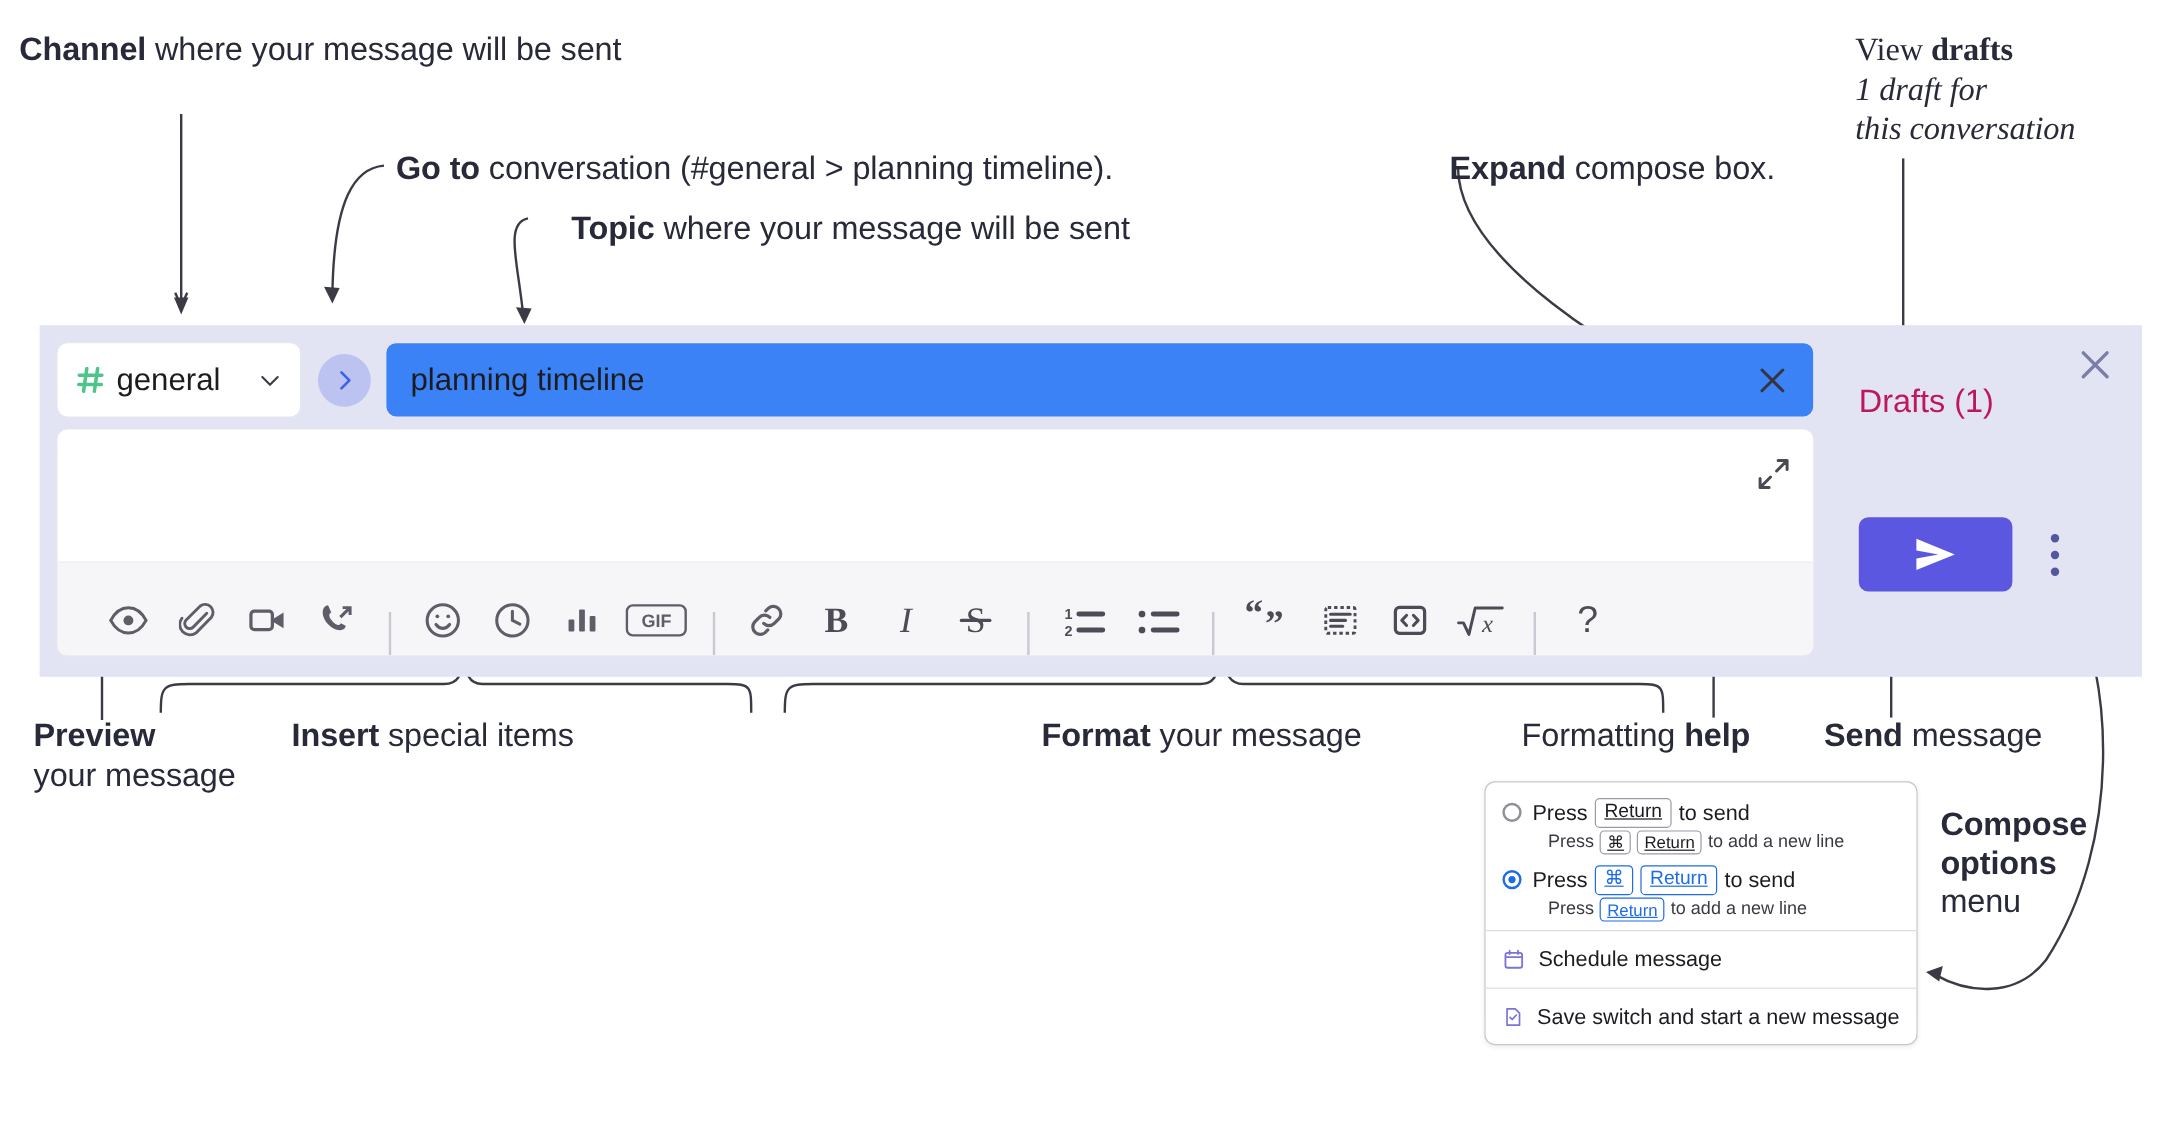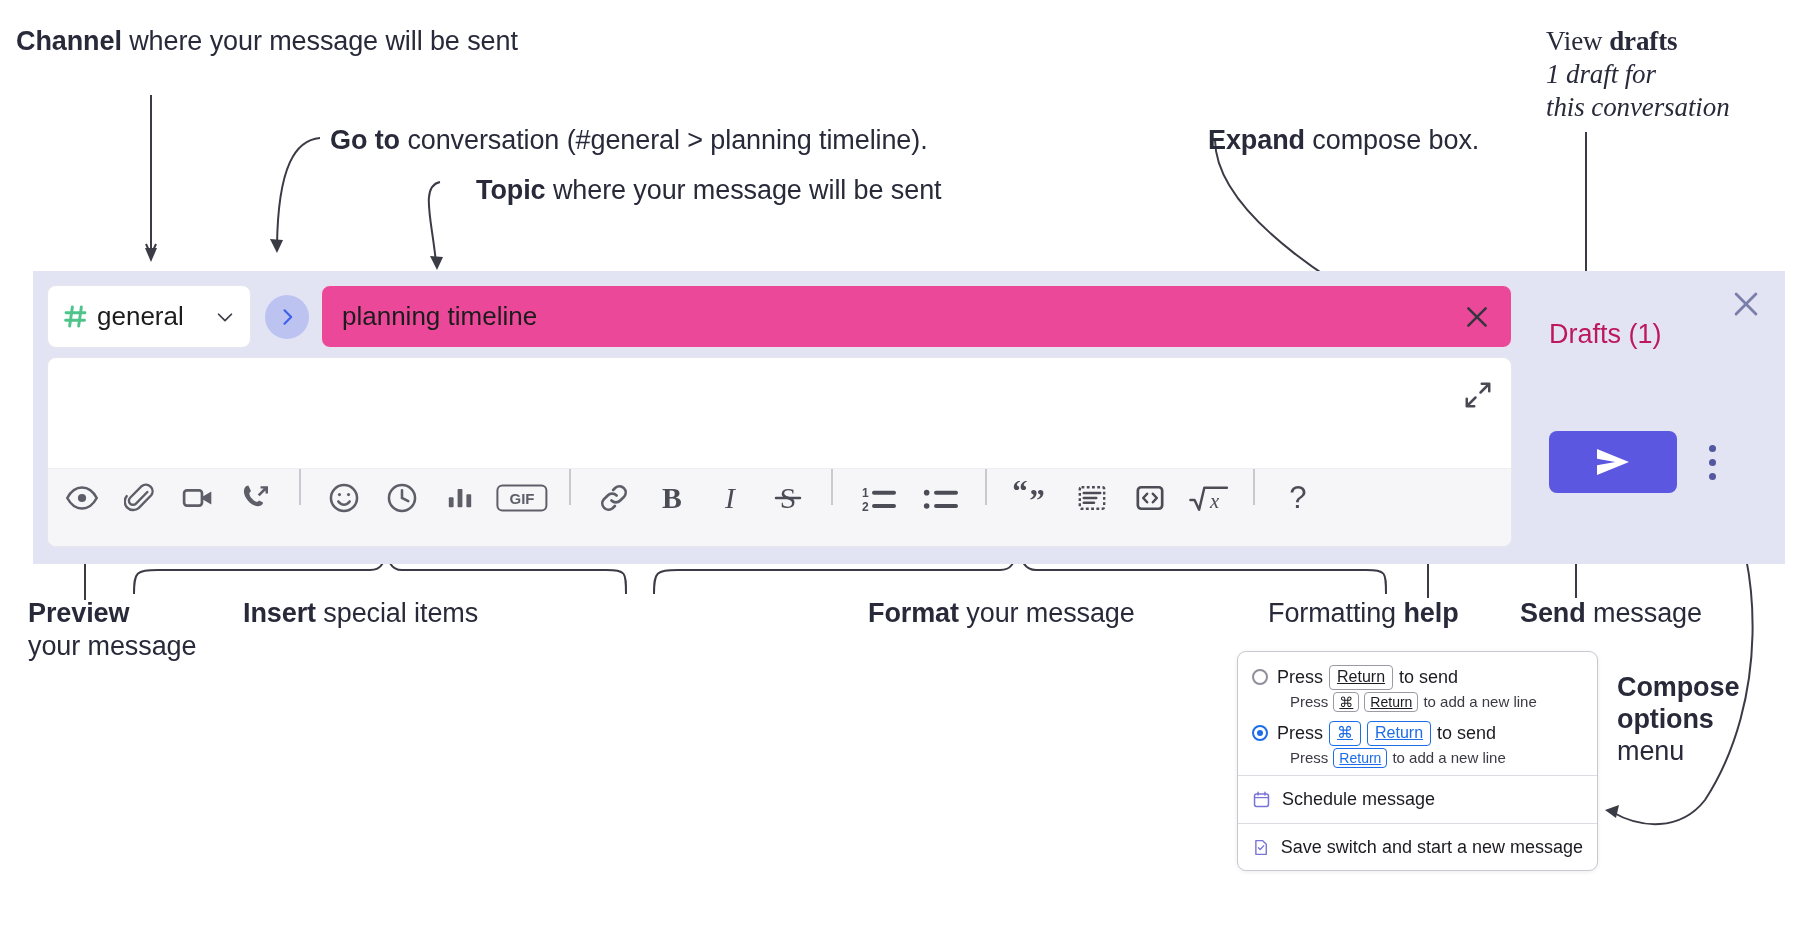--- a/index.html
+++ b/index.html
@@ -72,21 +72,21 @@
 
   .goto-btn {
     width: 44px; height: 44px; margin: 0 12px 0 14px;
     border-radius: 50%;
     background: #bcc3f0;
     display:flex; align-items:center; justify-content:center;
     flex:0 0 auto;
   }
   .topic-field {
     flex: 1 1 auto; height: 63px;
-    background:#ec4899; border-radius:9px;
+    background:#3b82f6; border-radius:9px;
     border: 1px solid #e6e6ef;
     display:flex; align-items:center;
     padding: 0 18px 0 20px;
   }
   .topic-text {
     flex:1 1 auto;
     font-size: 26px; color:#1d1c1d;
   }
   .topic-clear { flex:0 0 auto; display:flex; cursor:pointer; }
 
@@ -105,22 +105,22 @@
   }
   #expand-btn {
     position:absolute; right:18px; top:22px;
     display:flex; cursor:pointer;
   }
   #toolbar {
     position:absolute; left:0; bottom:0;
     width: 100%; height: 78px;
     background:#f6f6f9;
     border-top: 1px solid #edeef3;
-    display:flex; align-items:flex-start;
-    padding-left: 5px;
+    display:flex; align-items:flex-end;
+    padding-left: 30px;
     gap: 0px;
   }
   .tb {
     width: 58px; height: 58px;
     display:flex; align-items:center; justify-content:center;
     color:#616169;
     cursor:pointer;
   }
   .tb-sep {
     width: 2px; height: 36px;

